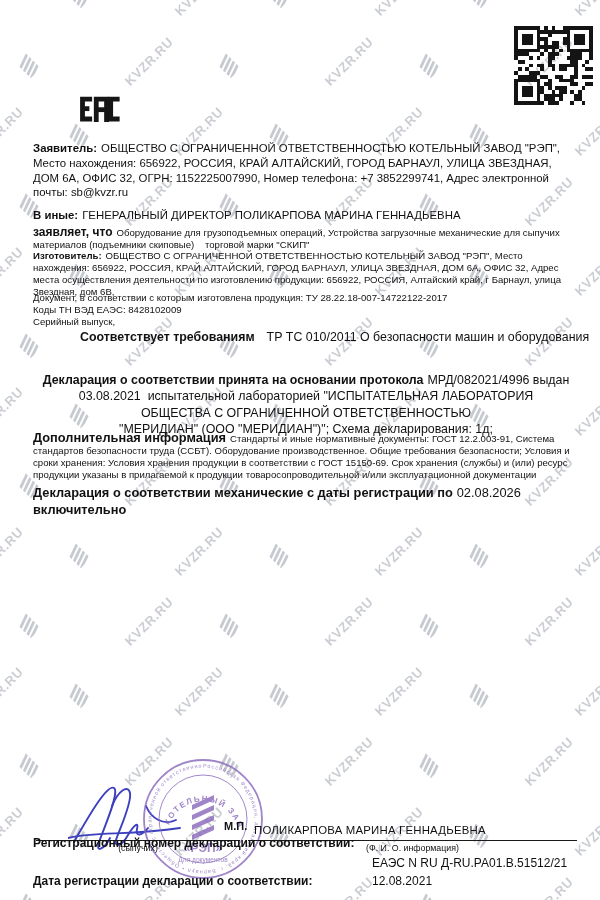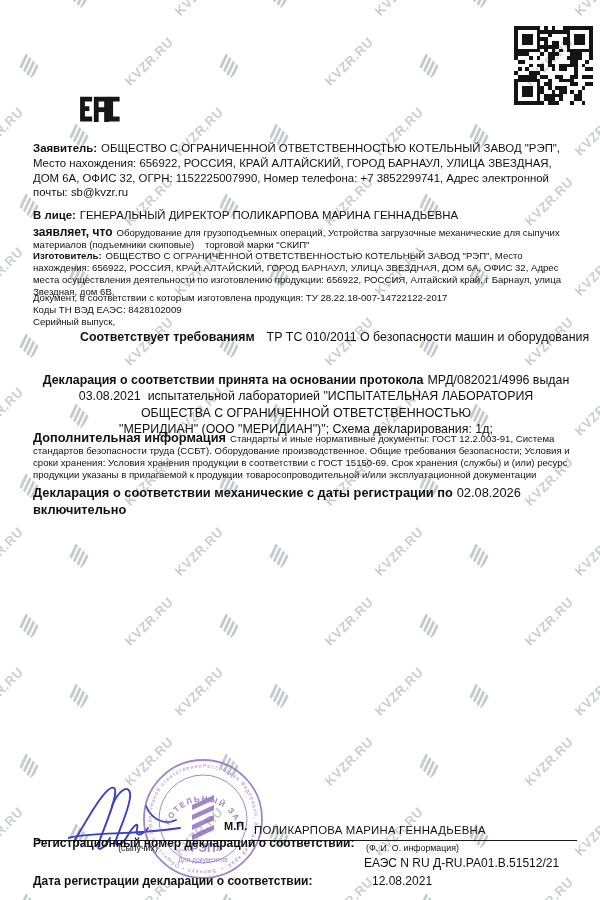--- a/index.html
+++ b/index.html
@@ -670,21 +670,21 @@
     <rect x="11" y="20" width="1" height="1" fill="#141414"></rect>
     <rect x="15" y="20" width="1" height="1" fill="#141414"></rect>
     <rect x="18" y="20" width="1" height="1" fill="#141414"></rect>
   </svg>
 
 <div class="abs title-wrap">
 </div>
 
 <p class="abs para p11" style="top:141px;"><b>Заявитель:</b><span>ОБЩЕСТВО С ОГРАНИЧЕННОЙ ОТВЕТСТВЕННОСТЬЮ КОТЕЛЬНЫЙ ЗАВОД "РЭП", Место нахождения: 656922, РОССИЯ, КРАЙ АЛТАЙСКИЙ, ГОРОД БАРНАУЛ, УЛИЦА ЗВЕЗДНАЯ, ДОМ 6А, ОФИС 32, ОГРН: 1152225007990, Номер телефона: +7 3852299741, Адрес электронной почты: sb@kvzr.ru</span></p>
 
-<p class="abs para p11" style="top:208px;"><b>В лице:</b><span>ГЕНЕРАЛЬНЫЙ ДИРЕКТОР ПОЛИКАРПОВА МАРИНА ГЕННАДЬЕВНА</span></p>
+<p class="abs para p11" style="top:208px;"><b>В иные:</b><span>ГЕНЕРАЛЬНЫЙ ДИРЕКТОР ПОЛИКАРПОВА МАРИНА ГЕННАДЬЕВНА</span></p>
 
 <p class="abs para p10" style="top:227px;"><b style="font-size:12px;">заявляет, что</b><span>Оборудование для грузоподъемных операций, Устройства загрузочные механические для сыпучих материалов (подъемники скиповые)&nbsp;&nbsp;&nbsp; торговой марки "СКИП"</span></p>
 
 <p class="abs para p10" style="top:250px;"><b>Изготовитель:</b><span>ОБЩЕСТВО С ОГРАНИЧЕННОЙ ОТВЕТСТВЕННОСТЬЮ КОТЕЛЬНЫЙ ЗАВОД "РЭП", Место нахождения: 656922, РОССИЯ, КРАЙ АЛТАЙСКИЙ, ГОРОД БАРНАУЛ, УЛИЦА ЗВЕЗДНАЯ, ДОМ 6А, ОФИС 32, Адрес места осуществления деятельности по изготовлению продукции: 656922, РОССИЯ, Алтайский край, г Барнаул, улица Звездная, дом 6В,</span></p>
 
 <p class="abs para p10" style="top:292px;">Документ, в соответствии с которым изготовлена продукция: ТУ 28.22.18-007-14722122-2017</p>
 <p class="abs para p10" style="top:304px;">Коды ТН ВЭД ЕАЭС: 8428102009</p>
 <p class="abs para p10" style="top:316px;">Серийный выпуск,</p>
 
 <p class="abs para p12 gapwide" style="top:329px;margin-left:47px;"><b>Соответствует требованиям</b><span>ТР ТС 010/2011 О безопасности машин и оборудования</span></p>
@@ -733,15 +733,15 @@
 <span class="abs mp" style="left:224px;top:820px;">М.П.</span>
 <span class="abs fio-name" style="left:254px;top:824px;">ПОЛИКАРПОВА МАРИНА ГЕННАДЬЕВНА</span>
 
 <div class="abs sig-line" style="left:36px;top:840px;width:204px;"></div>
 <div class="abs sig-line" style="left:248px;top:840px;width:329px;"></div>
 
 <div class="abs caption" style="left:36px;top:843px;width:204px;">(сыпучих)</div>
 <div class="abs caption" style="left:248px;top:843px;width:329px;">(Ф. И. О. информация)</div>
 
 <span class="abs reg-label" style="left:33px;top:836px;">Регистрационный номер декларации о соответствии:</span>
-<span class="abs reg-value" style="left:364px;top:856px;">ЕАЭС N RU Д-RU.РА01.В.51512/21</span>
+<span class="abs reg-value" style="left:372px;top:856px;">ЕАЭС N RU Д-RU.РА01.В.51512/21</span>
 <span class="abs reg-label" style="left:33px;top:874px;">Дата регистрации декларации о соответствии:</span>
 <span class="abs reg-value" style="left:372px;top:874px;">12.08.2021</span>
 
 </body></html>

